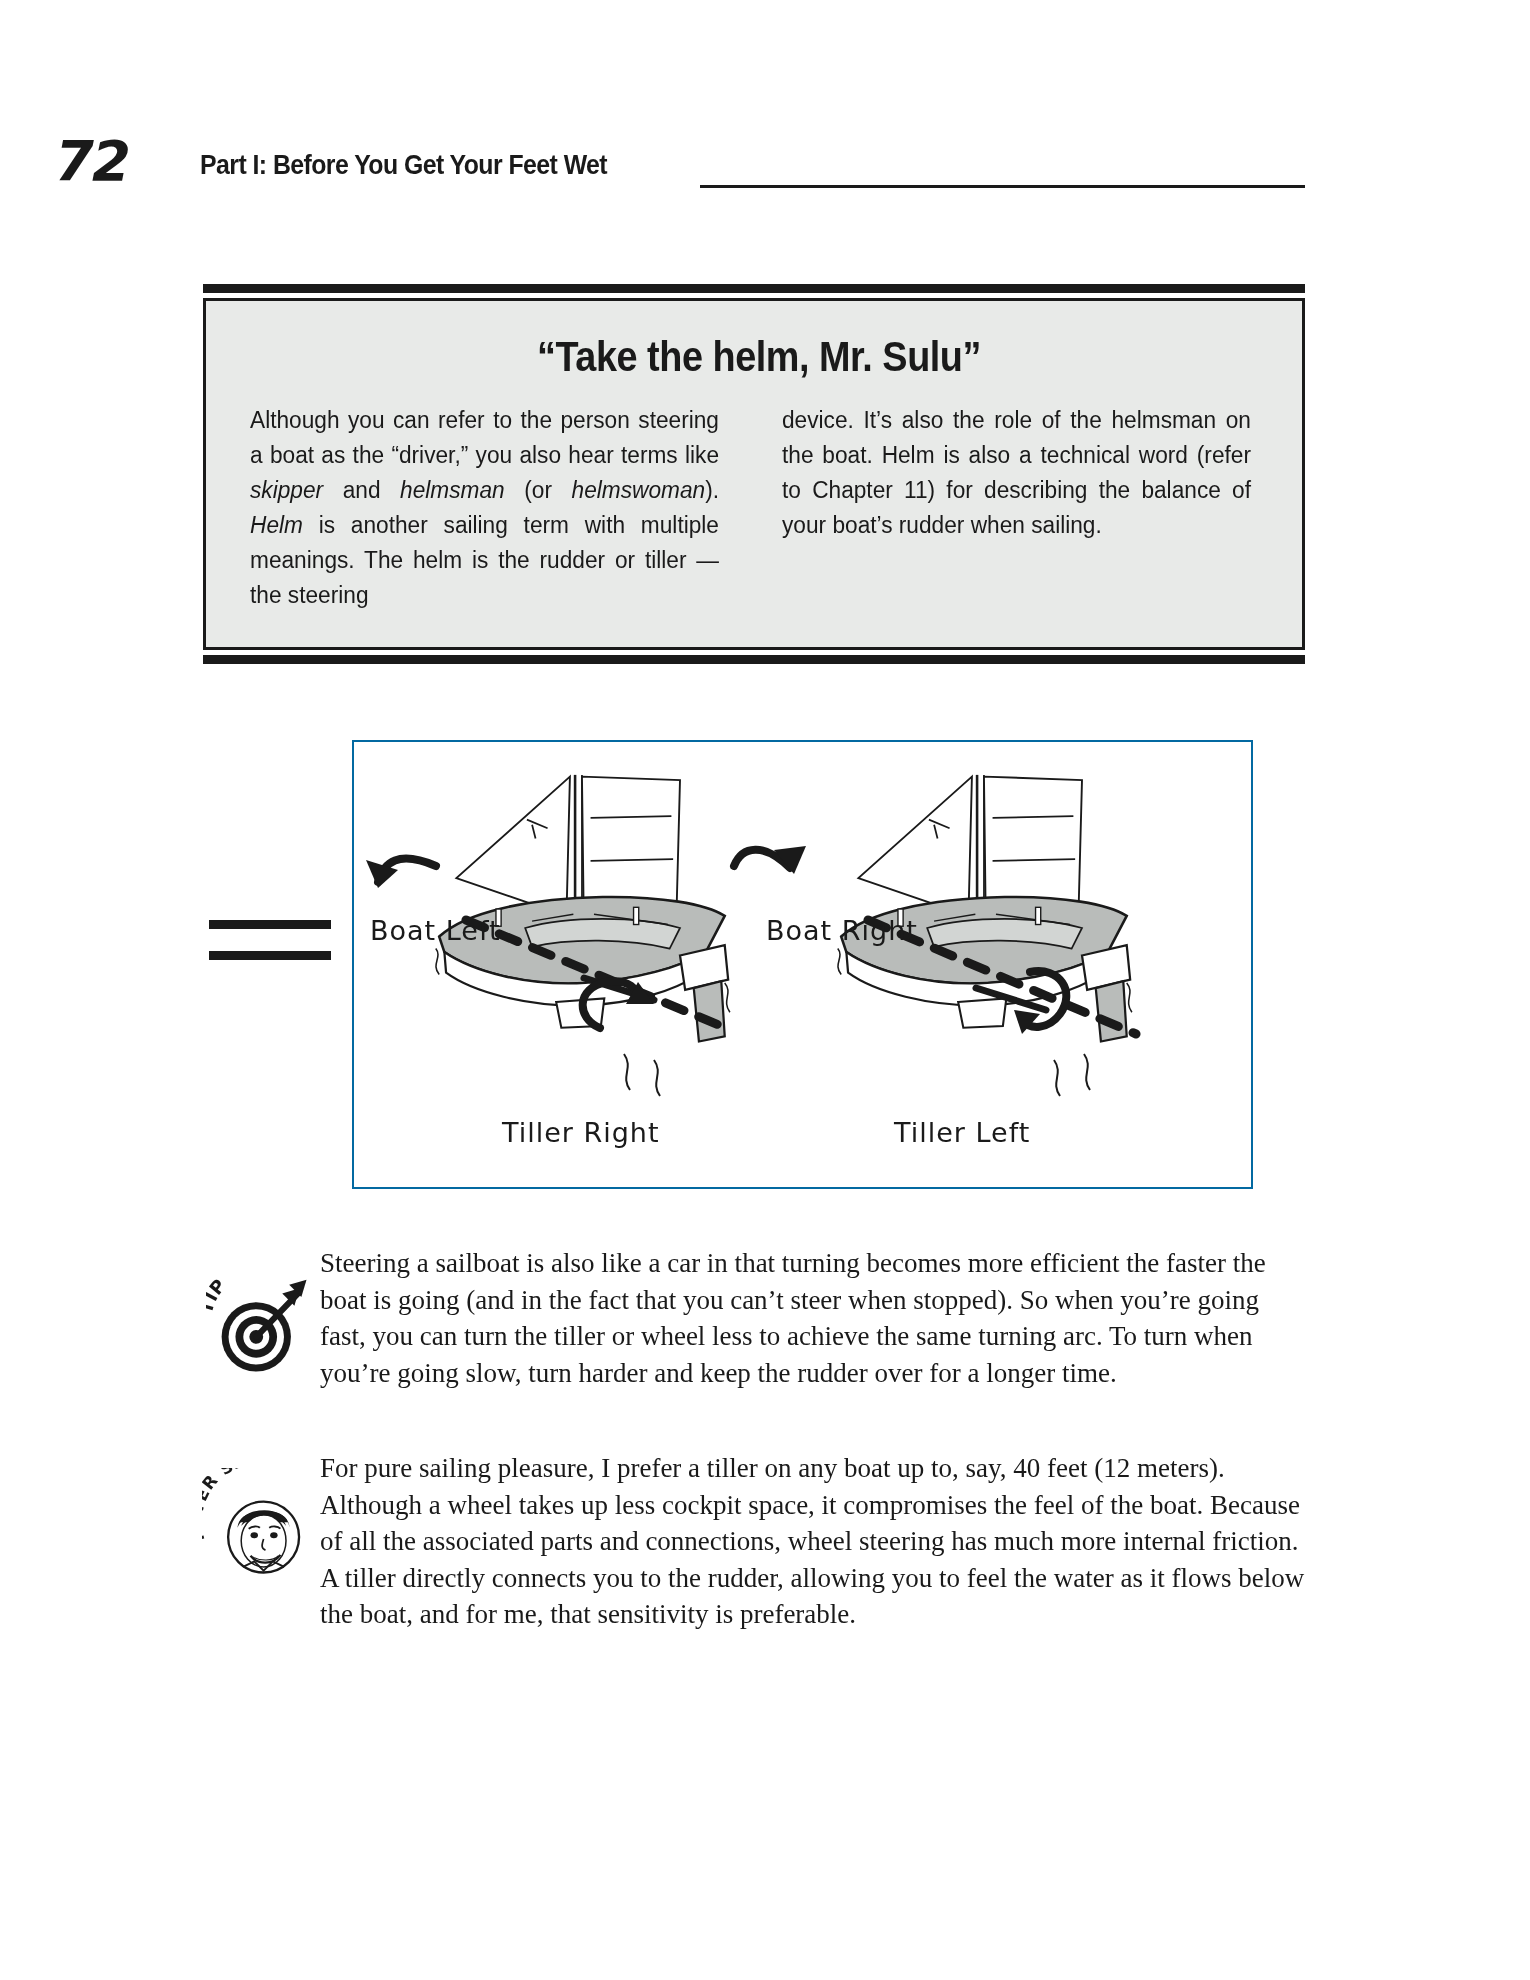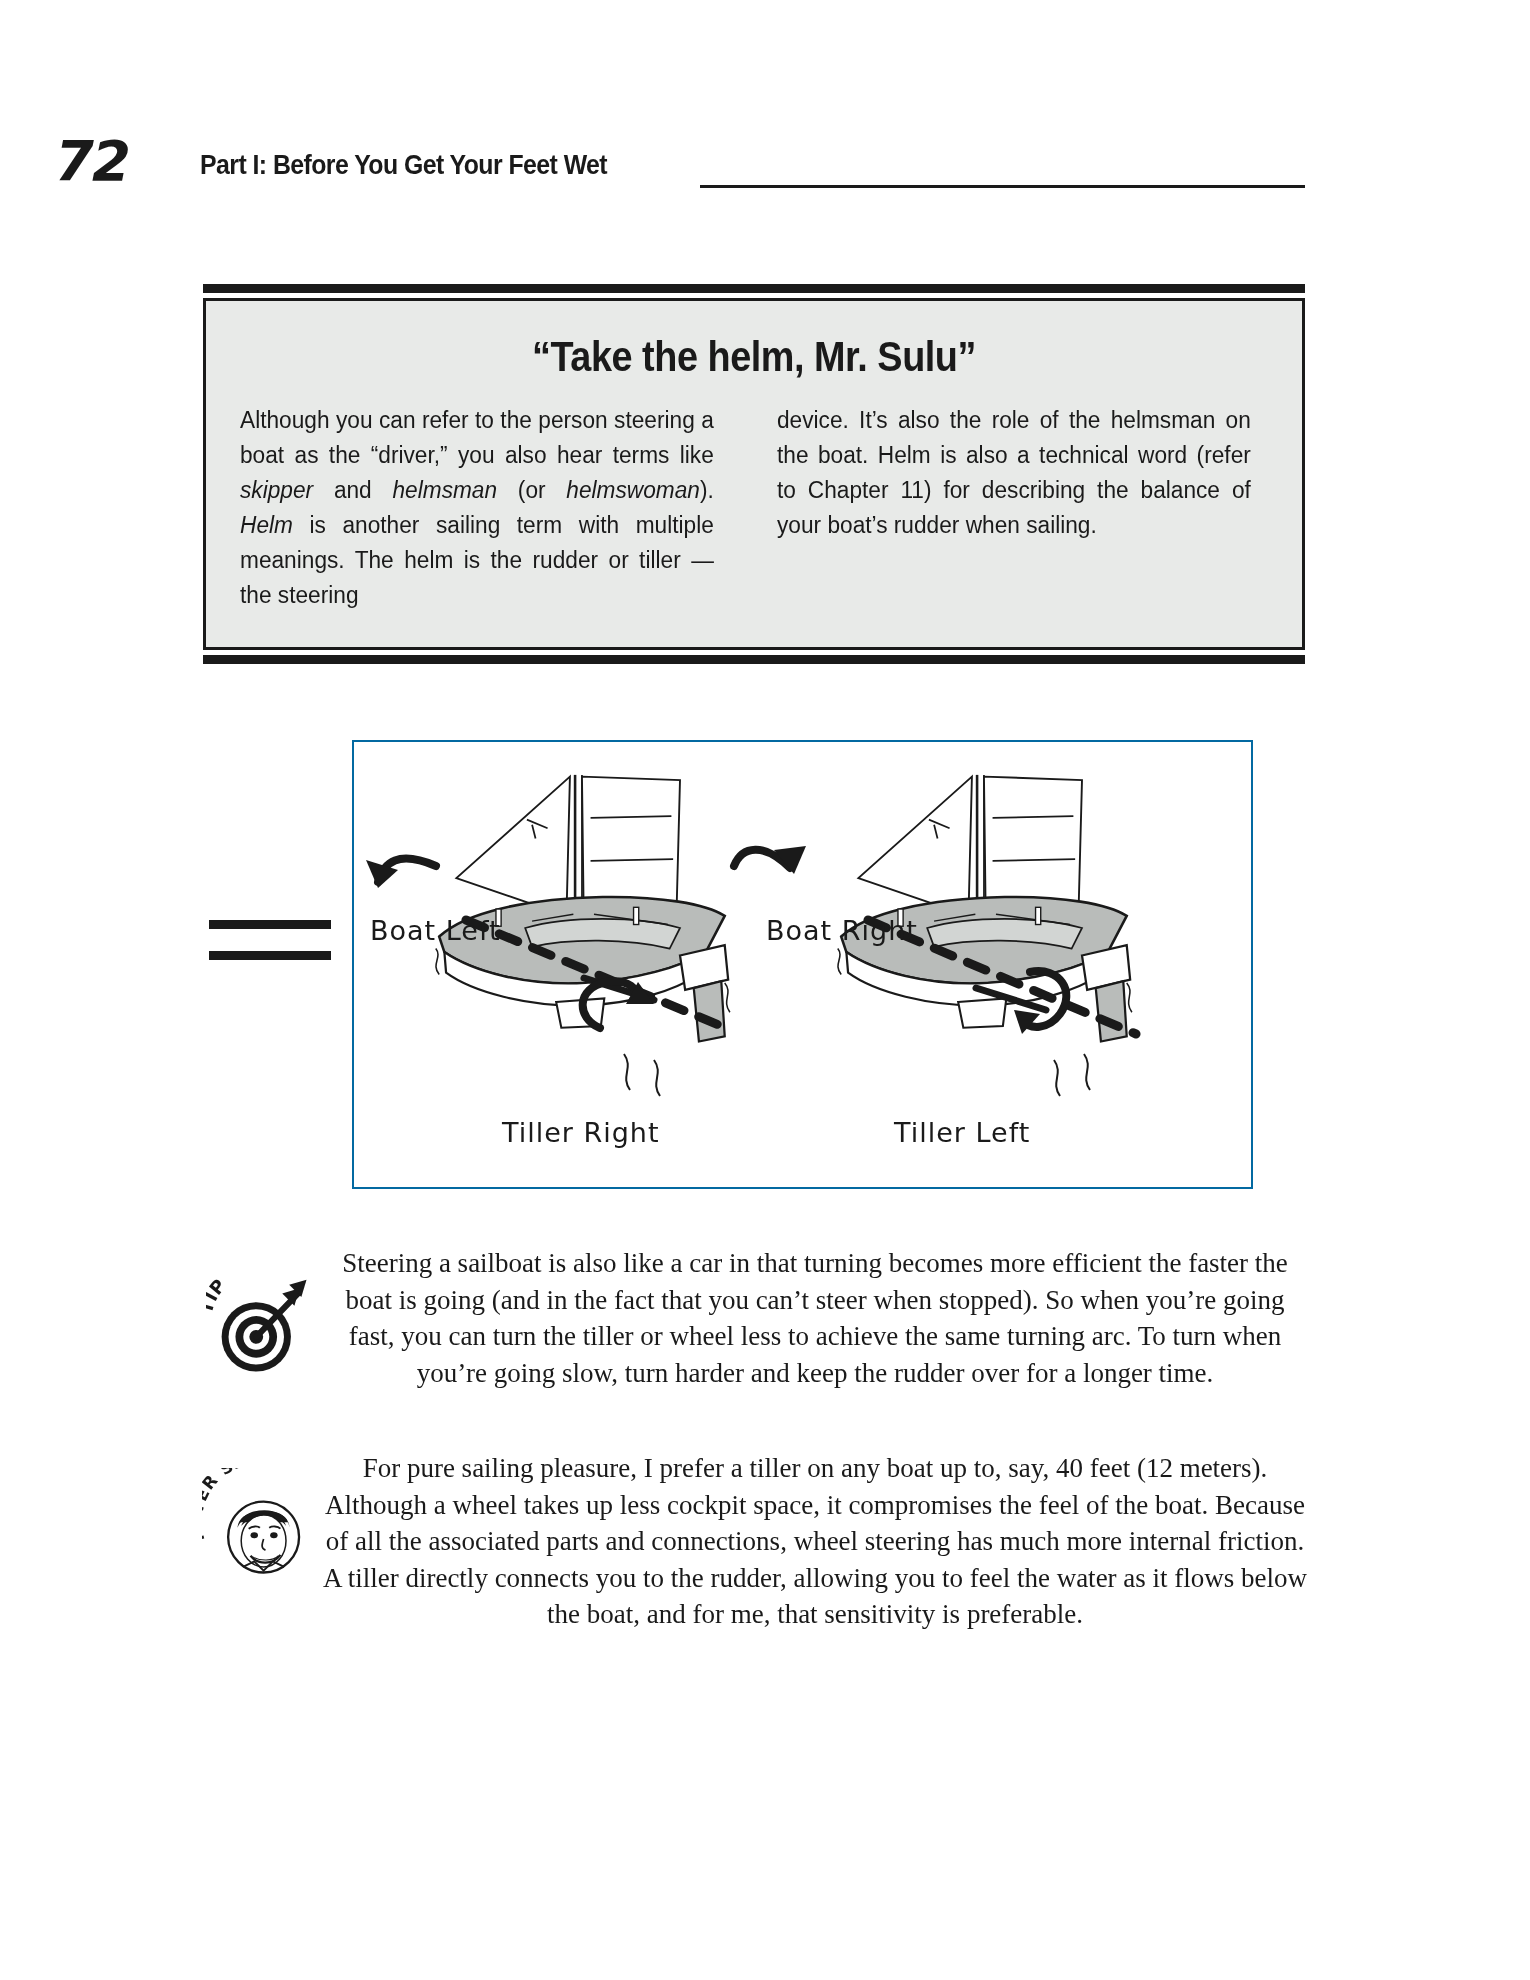--- a/index.html
+++ b/index.html
@@ -69,21 +69,21 @@
     height: 9px;
     background: #1a1a1a;
   }
   .sidebar-gap {
     height: 5px;
     background: #fff;
   }
   .sidebar-body {
     border: 3px solid #1a1a1a;
     background: #e8eae8;
-    padding: 24px 34px 34px 34px;
+    padding: 24px 34px 34px 44px;
     box-sizing: border-box;
   }
   .sidebar-bottomrule {
     width: 100%;
     height: 9px;
     background: #1a1a1a;
     margin-top: 5px;
   }
   .sidebar-title {
     text-align: center;
@@ -173,21 +173,21 @@
     width: 120px;
     flex: 0 0 120px;
     position: relative;
   }
   .para-body {
     flex: 1;
     font-family: "Liberation Serif", serif;
     font-size: 27px;
     line-height: 36.5px;
     color: #1a1a1a;
-    text-align: center;
+    text-align: left;
   }
 
   
   .tip-icon {
     position: absolute;
     left: 6px;
     top: 26px;
     width: 104px;
     height: 104px;
   }

